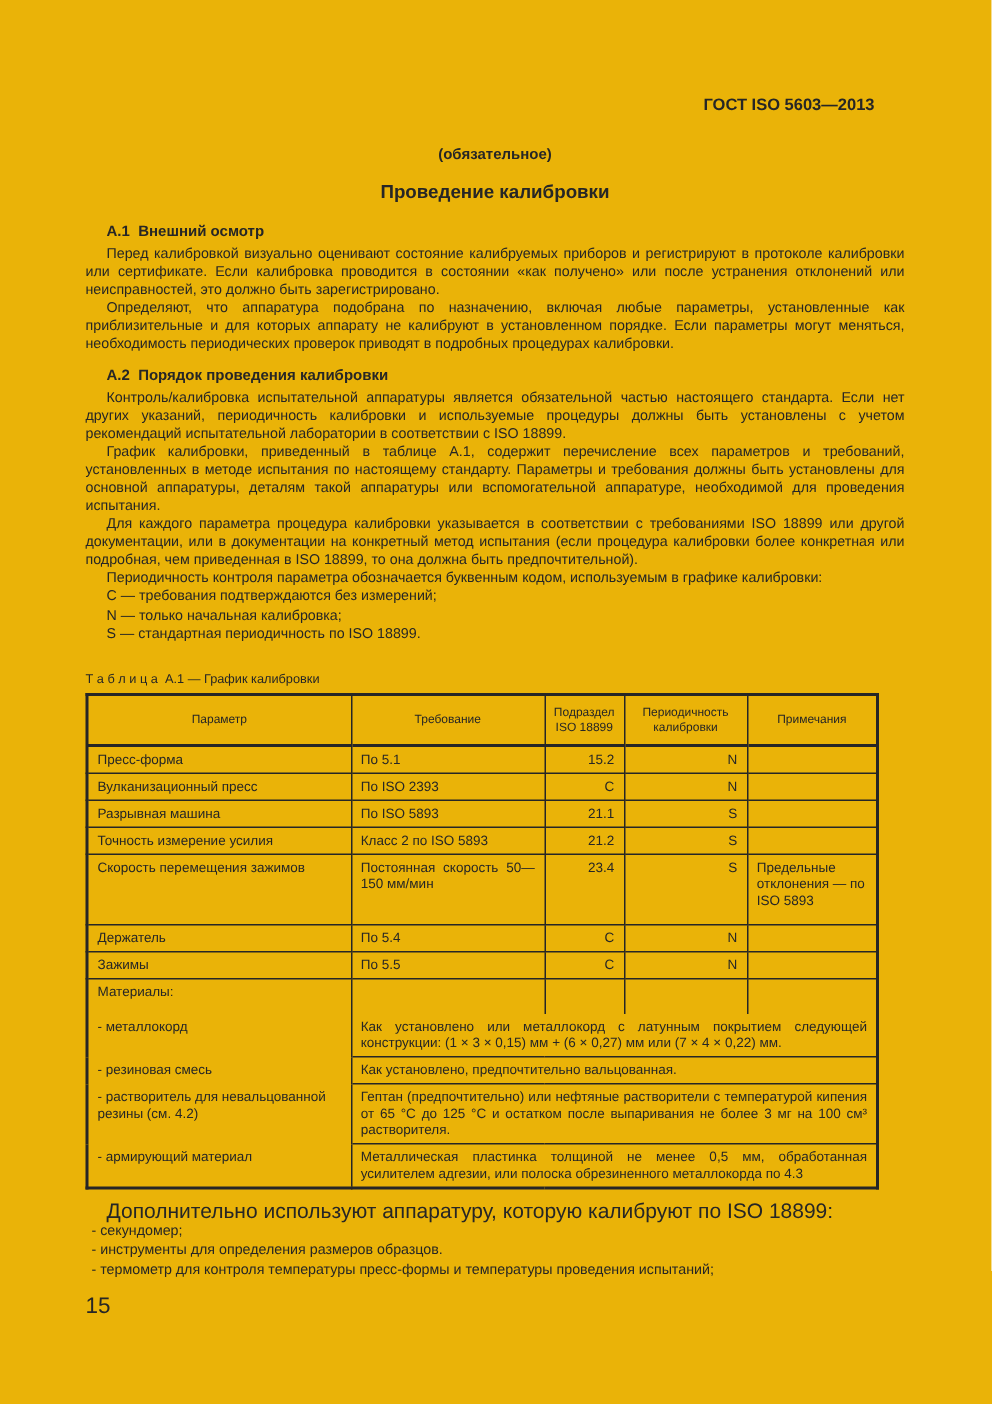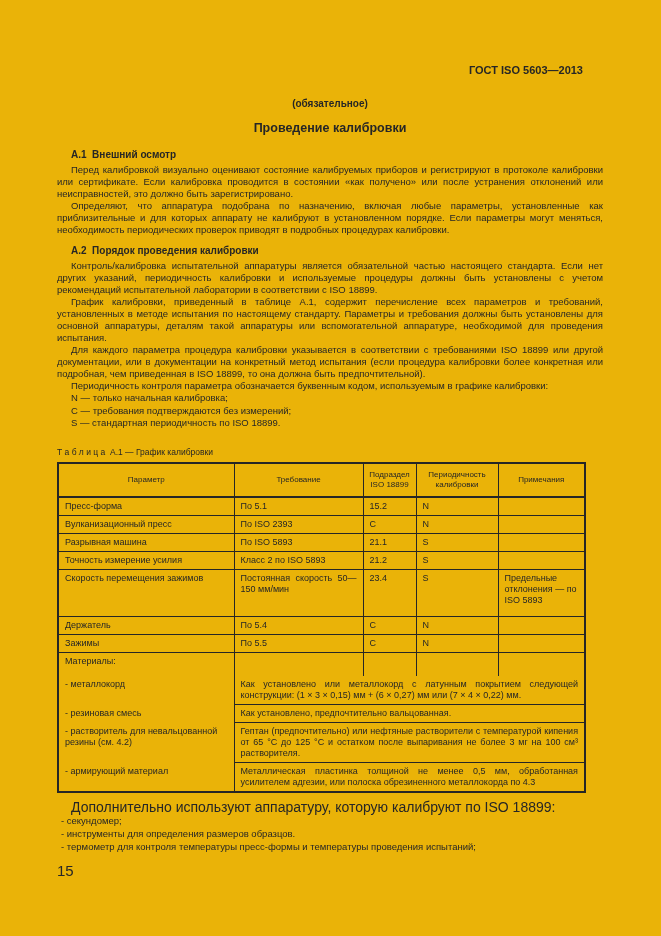--- a/index.html
+++ b/index.html
@@ -22,24 +22,24 @@
   table.cal { border-collapse:collapse; table-layout:fixed; width:527px; border:2px solid #262626; font-size:9px; }
   table.cal th {
     border:1px solid #262626; border-bottom:2px solid #262626;
     font-weight:normal; font-size:8px; line-height:10px; text-align:center; vertical-align:middle;
     padding:4px 3px; height:34px; box-sizing:border-box; overflow:hidden;
   }
   table.cal td {
     border:1px solid #262626; padding:3px 6px; line-height:11px; vertical-align:top;
     box-sizing:border-box; overflow:hidden;
   }
-  td.center { text-align:left; }
+  td.center { text-align:right; }
   td.just { text-align:justify; }
   tr.row-speed td { height:47px;margin-top:48px; }
-  td.vbot { vertical-align:bottom; text-align:left; padding-bottom:4px; }
+  td.vbot { vertical-align:bottom; text-align:right; padding-bottom:4px; }
   tr.mstrip td { border-bottom:0; height:24px; }
   tr.mrow td.mname { border-top:0; border-bottom:0; }
   tr.mrow td.mdesc { border-top:0; text-align:justify;margin-top:41px; }
   td.mname { padding-left:6px; }
 
   .footer-block { margin-top:8px; }
   .footer-intro { font-size:14px; line-height:12.5px; text-indent:14px; margin:0; }
   .footer-item { font-size:9.5px; line-height:13px; padding-left:4px; }
   .pagenum { text-align:left; padding-right:25px; font-size:15px; margin-top:9px; }
 </style>
@@ -60,22 +60,22 @@
   <p class="body">Перед калибровкой визуально оценивают состояние калибруемых приборов и регистрируют в протоколе калибровки или сертификате. Если калибровка проводится в состоянии «как получено» или после устранения отклонений или неисправностей, это должно быть зарегистрировано.</p>
   <p class="body">Определяют, что аппаратура подобрана по назначению, включая любые параметры, установленные как приблизительные и для которых аппарату не калибруют в установленном порядке. Если параметры могут меняться, необходимость периодических проверок приводят в подробных процедурах калибровки.</p>
 
   <div class="h2 second">А.2  Порядок проведения калибровки</div>
   <p class="body">Контроль/калибровка испытательной аппаратуры является обязательной частью настоящего стандарта. Если нет других указаний, периодичность калибровки и используемые процедуры должны быть установлены с учетом рекомендаций испытательной лаборатории в соответствии с ISO 18899.</p>
   <p class="body">График калибровки, приведенный в таблице А.1, содержит перечисление всех параметров и требований, установленных в методе испытания по настоящему стандарту. Параметры и требования должны быть установлены для основной аппаратуры, деталям такой аппаратуры или вспомогательной аппаратуре, необходимой для проведения испытания.</p>
   <p class="body">Для каждого параметра процедура калибровки указывается в соответствии с требованиями ISO 18899 или другой документации, или в документации на конкретный метод испытания (если процедура калибровки более конкретная или подробная, чем приведенная в ISO 18899, то она должна быть предпочтительной).</p>
   <p class="body">Периодичность контроля параметра обозначается буквенным кодом, используемым в графике калибровки:</p>
 
   <div class="codes">
+    <div>С — требования подтверждаются без измерений;</div>
     <div>N — только начальная калибровка;</div>
-    <div>С — требования подтверждаются без измерений;</div>
     <div>S — стандартная периодичность по ISO 18899.</div>
   </div>
 
   <div class="tcaption">Т а б л и ц а  А.1 — График калибровки</div>
 
   <table class="cal">
     <colgroup>
       <col style="width:176px">
         <col style="width:129px">
         <col style="width:53px">

